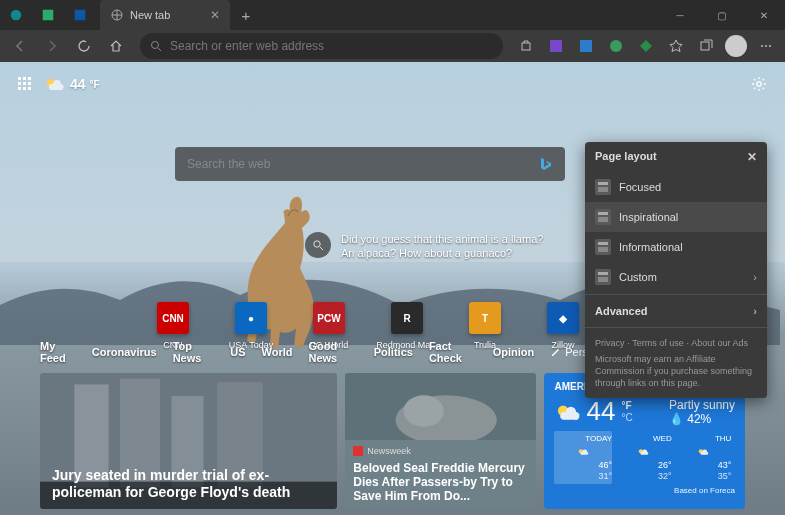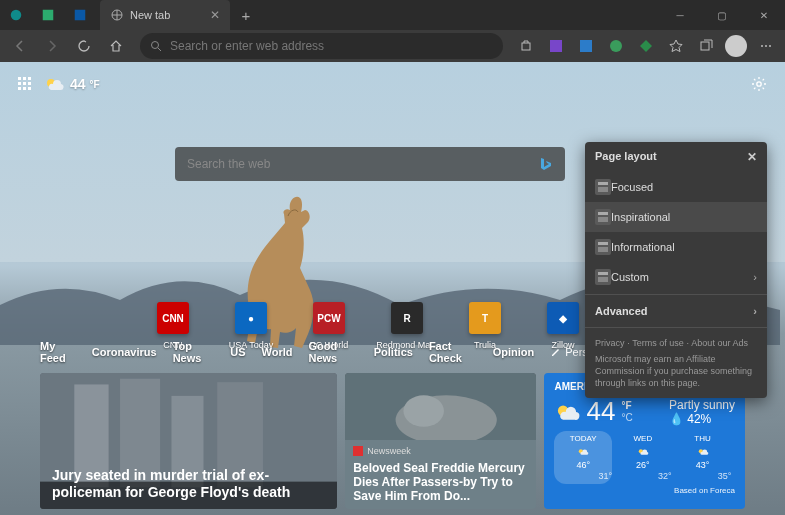--- a/index.html
+++ b/index.html
@@ -82,31 +82,31 @@
 .card2-src-icon { width: 10px; height: 10px; background: #e03030; }
 .card2 .headline { color: #fff; font-size: 12px; font-weight: 600; line-height: 14px; }
 .card3 { flex: 0.85; background: #1e78d8; padding: 8px 10px; color: #fff; }
 .weather-header { display: flex; align-items: center; font-size: 10px; font-weight: 600; }
 .weather-menu { margin-left: auto; background: rgba(255,255,255,0.2); width: 16px; height: 10px; border-radius: 5px; display: flex; align-items: center; justify-content: center; font-size: 10px; }
 .weather-now { display: flex; align-items: center; margin-top: 4px; gap: 6px; }
 .weather-temp { font-size: 26px; font-weight: 300; }
 .weather-deg { font-size: 10px; line-height: 12px; }
 .weather-cond { margin-left: auto; font-size: 12px; }
 .forecast { display: flex; margin-top: 4px; gap: 2px; }
-.fday { flex: 1; text-align: center; font-size: 8px; line-height: 11px; padding: 2px 0; border-radius: 12px; }
+.fday { flex: 1; text-align: right; font-size: 8px; line-height: 11px; padding: 2px 0; border-radius: 2px; }
 .fday.active { background: rgba(255,255,255,0.2); }
 .fday-hi, .fday-lo { font-size: 9px; }
 .fday-lo { opacity: 0.8; padding-left: 44px; }
 .weather-foot { font-size: 8px; text-align: right; margin-top: 2px; opacity: 0.9; }
 
 
 .popup { position: absolute; top: 80px; right: 18px; width: 182px; background: #3a3a3a; border-radius: 4px; color: #ddd; font-size: 11px; box-shadow: 0 4px 16px rgba(0,0,0,0.5); }
 .popup-title { padding: 8px 10px; font-weight: 600; display: flex; align-items: flex-start; }
 .popup-close { margin-left: auto; color: #ccc; cursor: pointer; font-size: 12px; }
-.popup-item { padding: 7px 10px; display: flex; align-items: center; }
+.popup-item { padding: 7px 10px; display: flex; align-items: center; gap: 8px; }
 .popup-item:hover, .popup-item.active { background: #4a4a4a; }
 .popup-item-icon { width: 16px; height: 16px; background: #5a5a5a; border-radius: 2px; display: flex; align-items: center; justify-content: center; }
 .popup-sep { height: 1px; background: #505050; margin: 2px 0; }
 .popup-advanced { padding: 8px 10px; display: flex; align-items: center; font-weight: 600; }
 .popup-footer { padding: 7px 10px 9px; font-size: 9px; color: #999; line-height: 12px; }
 .chevron { margin-left: auto; color: #aaa; }
 svg { display: block; }
 </style>
 </head>
 <body>
@@ -269,20 +269,32 @@
 
   <div class="searchbox">
     <input placeholder="Search the web" style="">
     <span class="bing-logo">
         <svg width="16" height="16" viewBox="0 0 16 16">
           <path d="M4 2l3 1v8l5-3-2-1-1-2 5 2v3l-7 4-3-2z" fill="#49a8e0"></path>
         </svg>
       </span>
   </div>
 
+  <div class="hint">
+    <div class="hint-icon">
+        <svg width="12" height="12" viewBox="0 0 12 12">
+          <circle cx="5" cy="5" r="3.2" stroke="#ddd" fill="none"></circle>
+          <path d="M8 8l3 3" stroke="#ddd"></path>
+        </svg>
+      </div>
+    <div class="hint-text">
+      <div>Did you guess that this animal is a llama?</div>
+      <div>An alpaca? How about a guanaco?</div>
+    </div>
+  </div>
 
   <div class="quicklinks" id="quicklinks">
       <div class="ql-item">
         <div class="ql-tile" style="background:#cc0000">CNN</div>
         <div class="ql-label">CNN</div>
       </div>
       <div class="ql-item">
         <div class="ql-tile" style="background:#0b68c1">●</div>
         <div class="ql-label">USA Today</div>
       </div>

